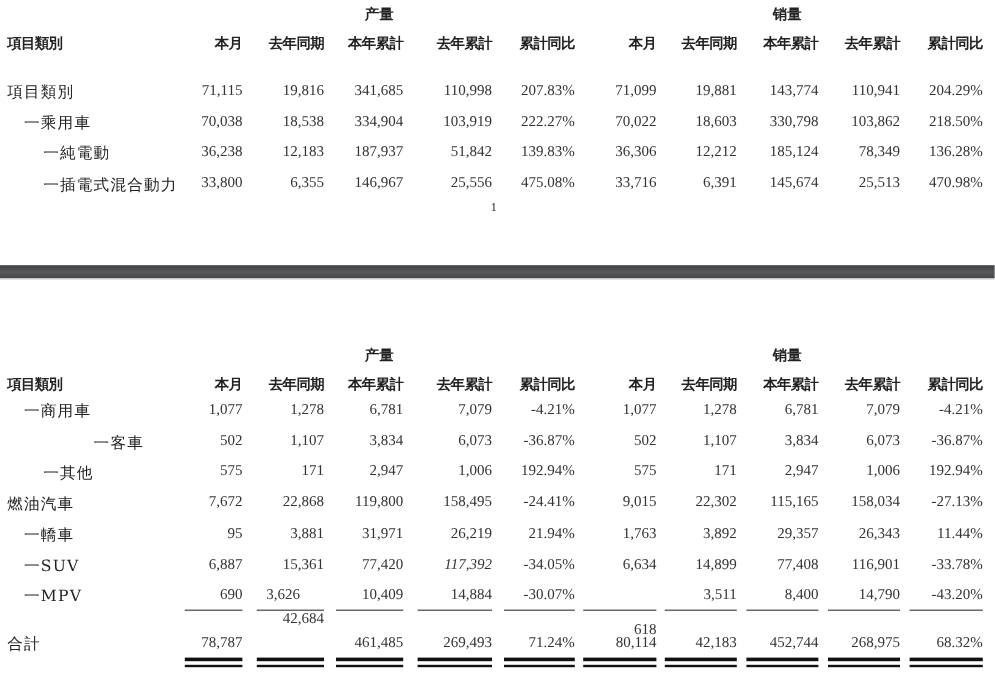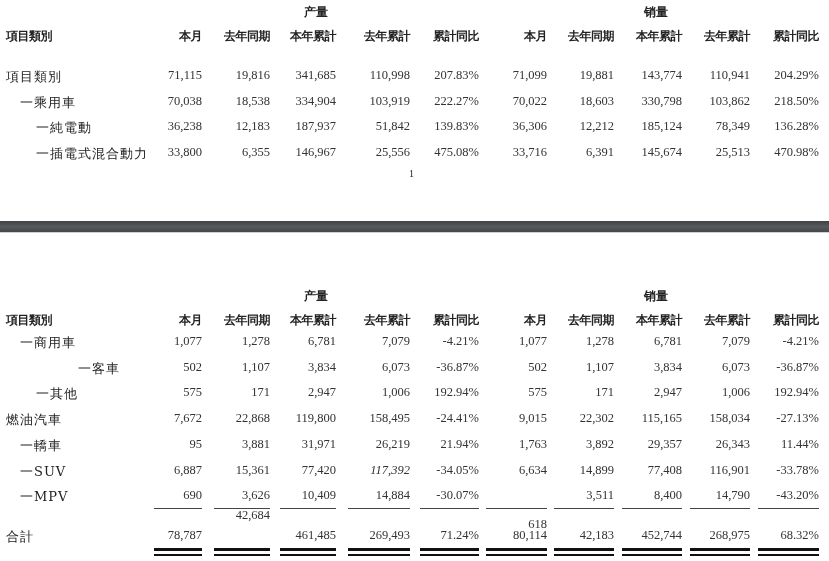--- a/index.html
+++ b/index.html
@@ -186,21 +186,21 @@
         <div class="cell" style="top: 462.5px; right: 350px;">-34.05%</div>
         <div class="cell" style="top: 462.5px; right: 282px;">6,634</div>
         <div class="cell" style="top: 462.5px; right: 215px;">14,899</div>
         <div class="cell" style="top: 462.5px; right: 147px;">77,408</div>
         <div class="cell" style="top: 462.5px; right: 79px;">116,901</div>
         <div class="cell" style="top: 462.5px; right: 10px;">-33.78%</div>
       </div>
       <div>
         <div class="label" style="top: 488.2px; left: 20px;">一MPV</div>
         <div class="cell" style="top: 488.2px; right: 627px;">690</div>
-        <div class="cell" style="top: 488.2px; right: 559px;">3,626</div>
+        <div class="cell" style="top: 488.2px; right: 579px;">3,626</div>
         <div class="cell" style="top: 488.2px; right: 493px;">10,409</div>
         <div class="cell" style="top: 488.2px; right: 419px;">14,884</div>
         <div class="cell" style="top: 488.2px; right: 350px;">-30.07%</div>
         <div class="cell" style="top: 517px; right: 282px;">618</div>
         <div class="cell" style="top: 488.2px; right: 215px;">3,511</div>
         <div class="cell" style="top: 488.2px; right: 147px;">8,400</div>
         <div class="cell" style="top: 488.2px; right: 79px;">14,790</div>
         <div class="cell" style="top: 488.2px; right: 10px;">-43.20%</div>
       </div>
       <div class="uline" style="top: 508px; left: 154px; width: 48px;"></div>

